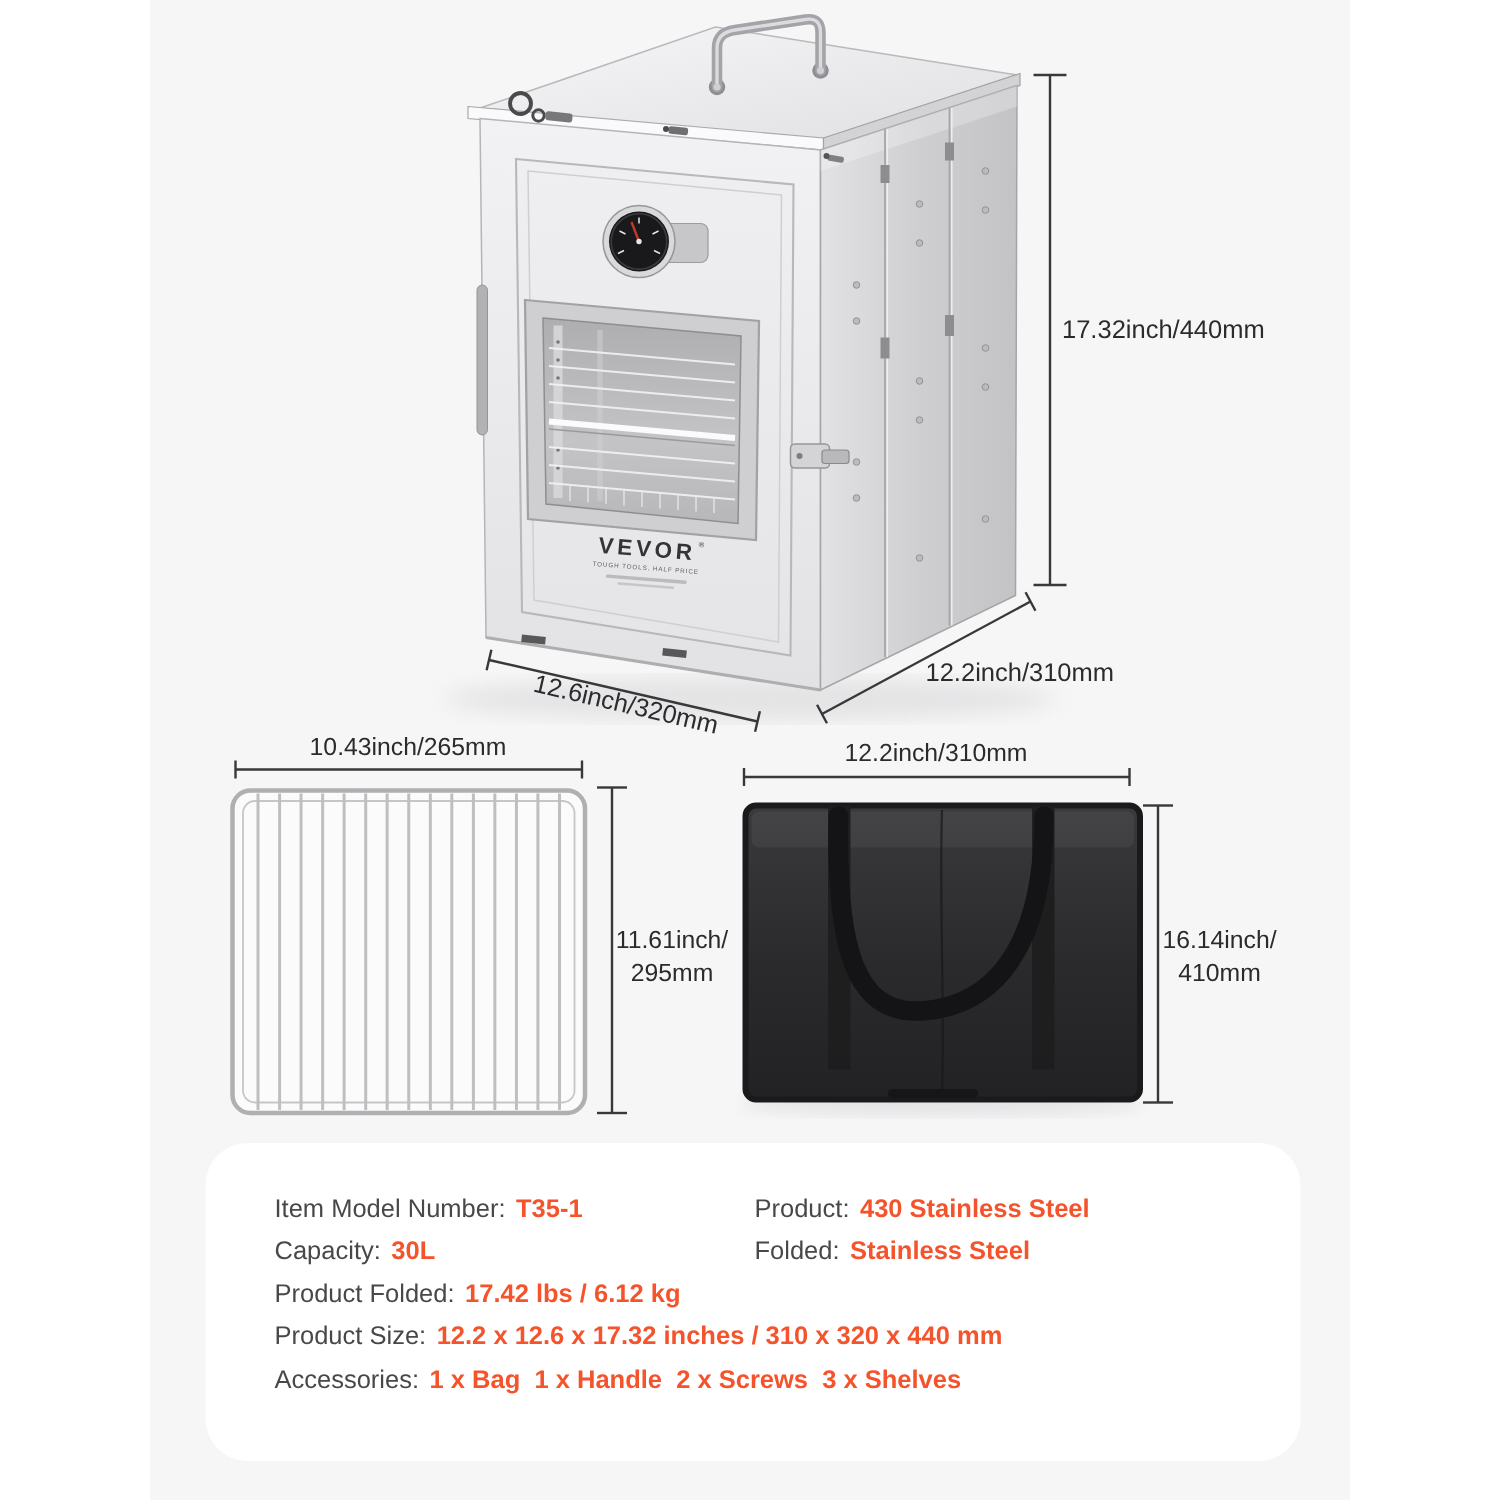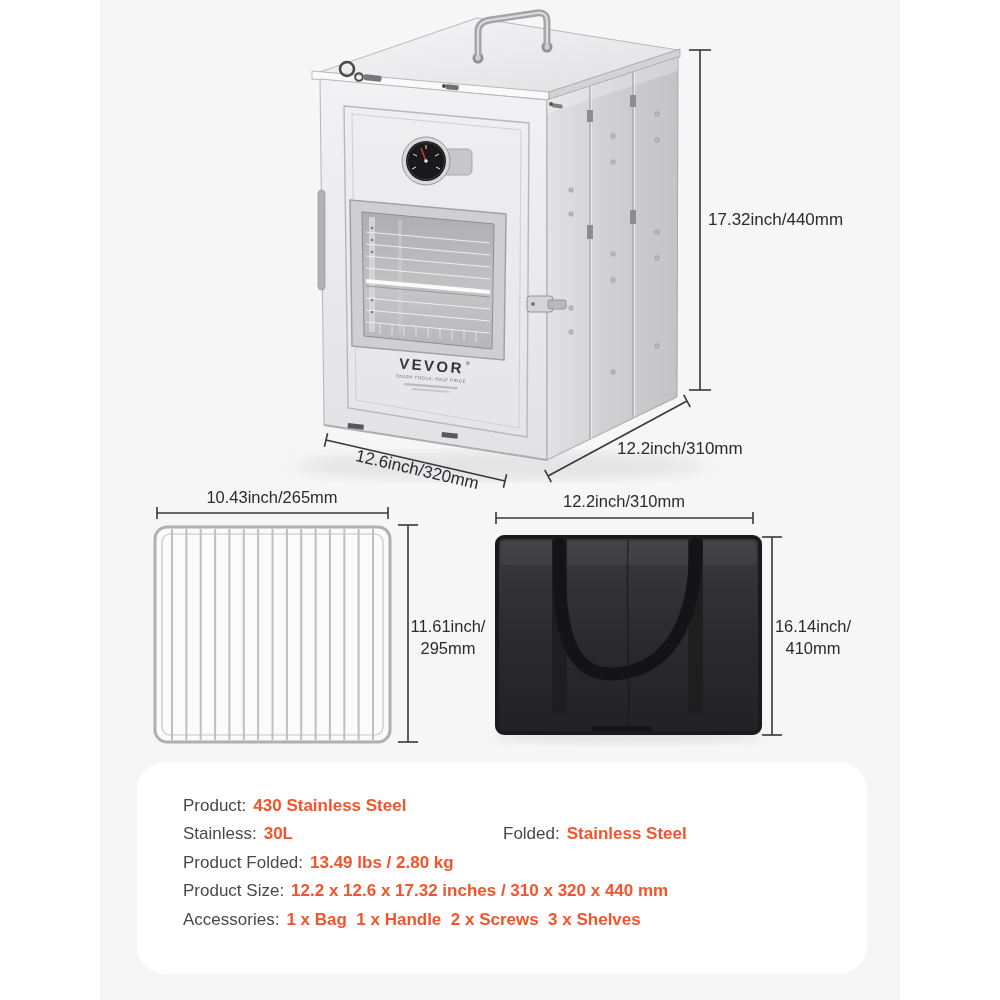--- a/index.html
+++ b/index.html
@@ -282,28 +282,29 @@
       <line x1="672" y1="57" x2="672" y2="255"></line>
       <line x1="662" y1="57" x2="682" y2="57"></line>
       <line x1="662" y1="255" x2="682" y2="255"></line>
     </g>
     <text class="dim-text-s" x="713" y="152" text-anchor="middle">16.14inch/</text>
     <text class="dim-text-s" x="713" y="174" text-anchor="middle">410mm</text>
   </svg>
 
   <div class="spec-card">
     <div class="spec-row">
+      <span class="cell cell-left"><span class="lbl">Item Model Number:</span><span class="val">T35-1</span></span>
       <span class="cell"><span class="lbl">Product:</span><span class="val">430 Stainless Steel</span></span>
     </div>
     <div class="spec-row">
-      <span class="cell cell-left"><span class="lbl">Stainless:</span><span class="val">30L</span></span>
+      <span class="cell cell-left"><span class="lbl">Capacity:</span><span class="val">30L</span></span>
       <span class="cell"><span class="lbl">Folded:</span><span class="val">Stainless Steel</span></span>
     </div>
     <div class="spec-row">
-      <span class="cell"><span class="lbl">Product Folded:</span><span class="val">13.49 lbs / 2.80 kg</span></span>
+      <span class="cell"><span class="lbl">Product Folded:</span><span class="val">17.42 lbs / 6.12 kg</span></span>
     </div>
     <div class="spec-row">
       <span class="cell"><span class="lbl">Product Size:</span><span class="val">12.2 x 12.6 x 17.32 inches / 310 x 320 x 440 mm</span></span>
     </div>
     <div class="spec-row">
       <span class="cell"><span class="lbl">Accessories:</span><span class="val">1 x Bag  1 x Handle  2 x Screws  3 x Shelves</span></span>
     </div>
   </div>
 
 </div>

